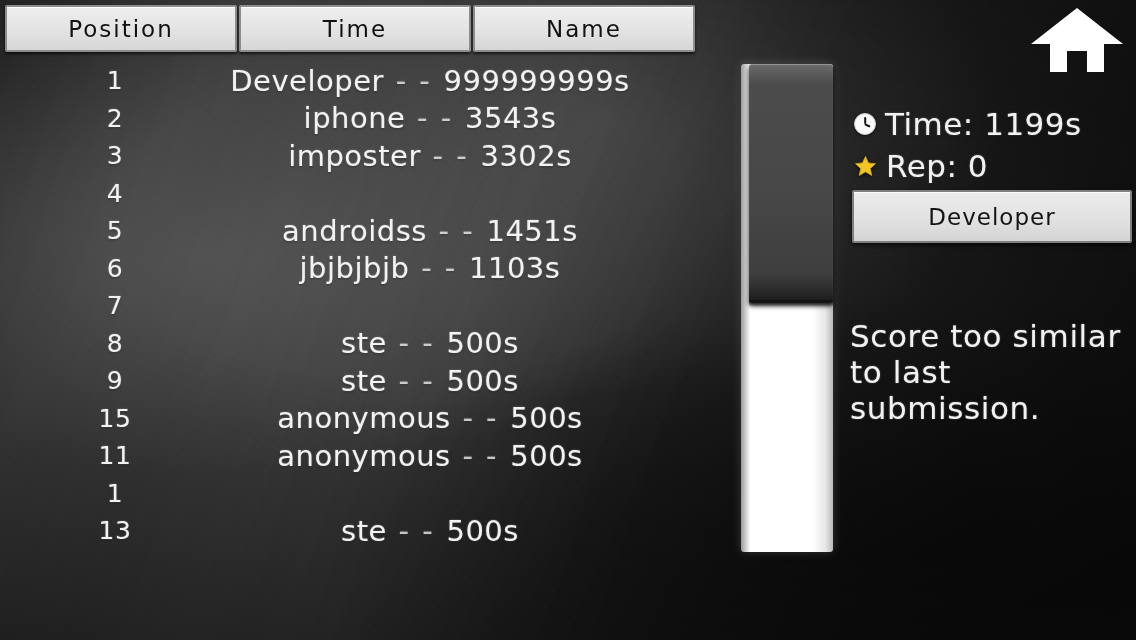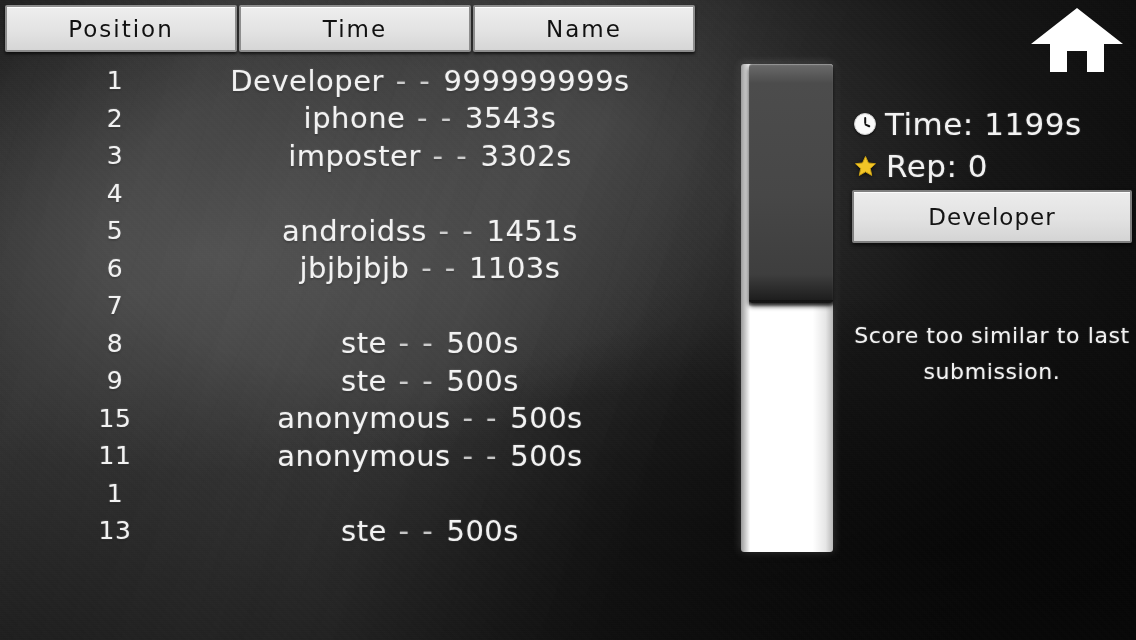--- a/index.html
+++ b/index.html
@@ -183,22 +183,22 @@
     color:#141414;
     font-size:23px;
     letter-spacing:1px;
     cursor:text;
     user-select:none;
   }
 
   .message {
     position:absolute; left:2px; top:318px;
     width:284px;
-    text-align:center;
-    font-size:22px;
+    text-align:left;
+    font-size:31px;
     line-height:36px;
     letter-spacing:.6px;
   }
 </style>
 </head>
 <body>
 
 <div id="app">
 
   <div class="bg-base"></div>

